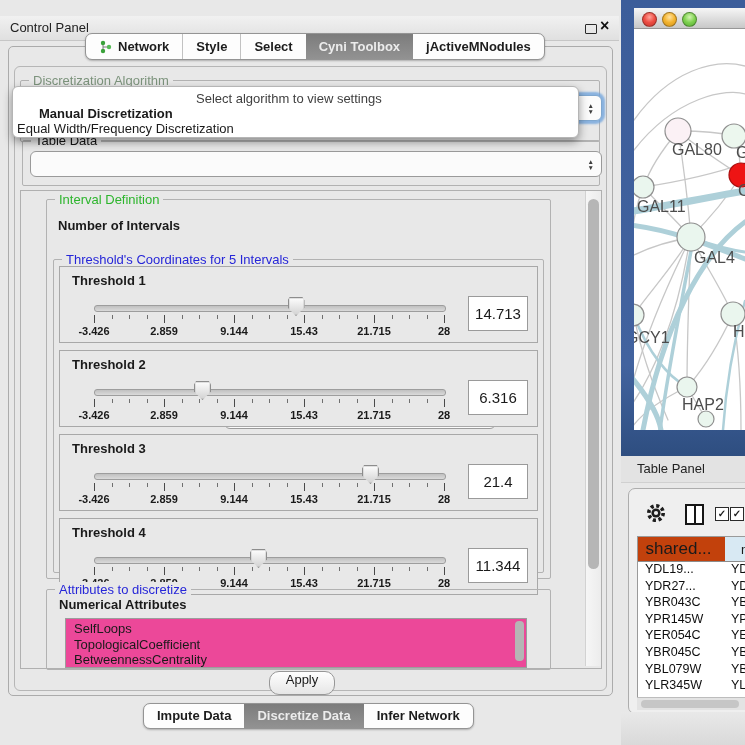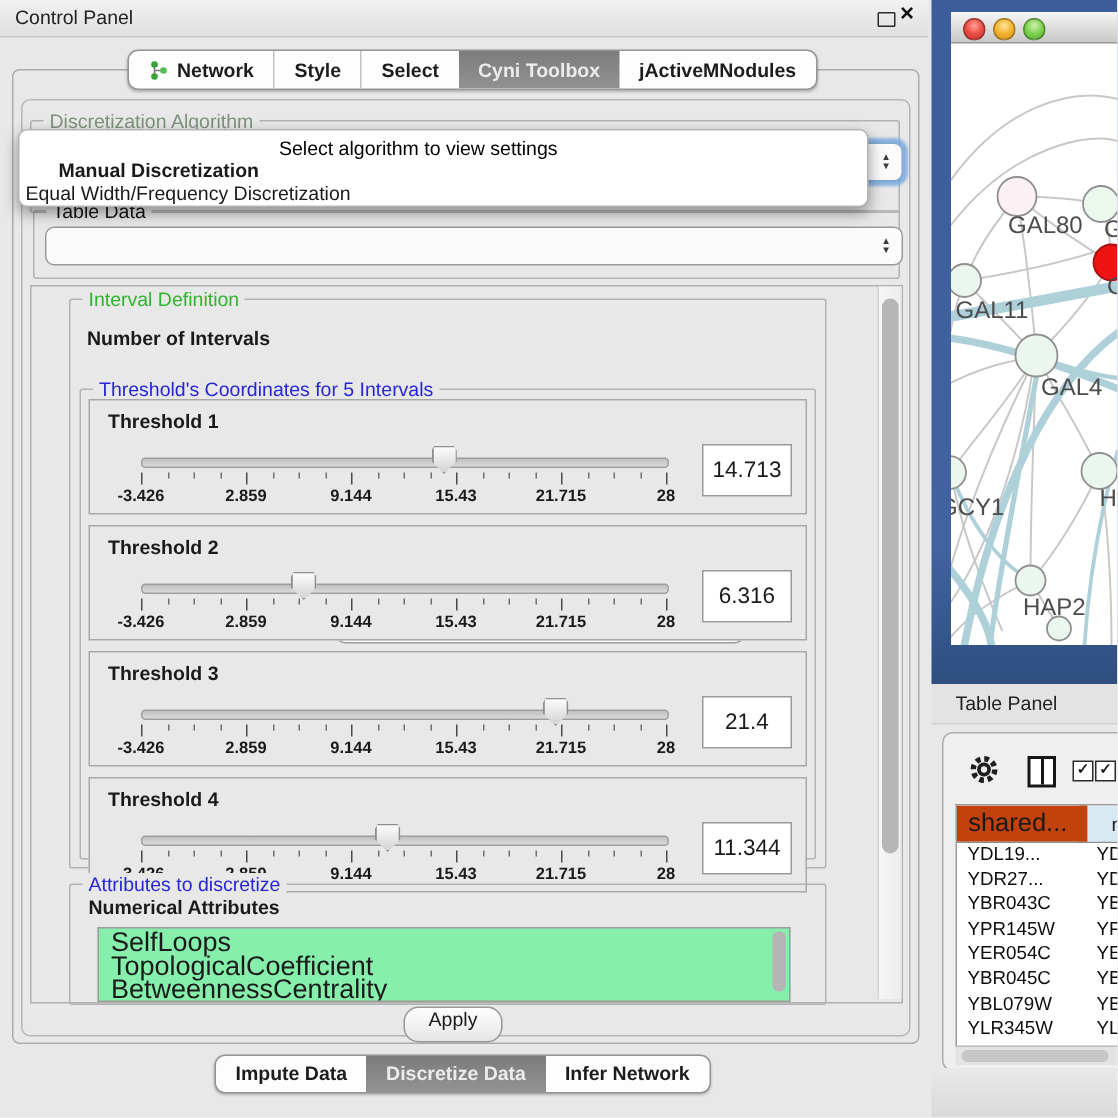--- a/index.html
+++ b/index.html
@@ -1,21 +1,21 @@
 <!DOCTYPE html>
 <html><head>
 <meta charset="utf-8">
 <style>
   html,body{margin:0;padding:0}
   #root{position:relative;width:745px;height:745px;background:#e8e8e8;overflow:hidden;
         font-family:"Liberation Sans",sans-serif;color:#1a1a1a;font-size:13px}
   .abs{position:absolute}
 
   
-  #titlebar{left:0;top:0;width:619px;height:24px;background:linear-gradient(#f1f1f1,#e0e0e0);
+  #titlebar{left:0;top:16px;width:619px;height:24px;background:linear-gradient(#f1f1f1,#e0e0e0);
             border-bottom:1px solid #c6c6c6}
   #win-title{left:10px;top:4px;font-size:13px;color:#222}
   #float-btn{left:585px;top:8px;width:10px;height:8px;border:1.5px solid #2a2a2a;border-radius:1px}
   #close-btn{left:600px;top:1px;font-size:16px;font-weight:bold;color:#111}
 
   .tabbar{display:flex;background:#fdfdfd;border:1px solid #949494;border-radius:7px;
           box-shadow:0 1px 2px rgba(0,0,0,.25);overflow:hidden;z-index:30}
   .tab{display:flex;align-items:center;gap:5px;padding:0 13px;font-weight:bold;font-size:13px;
        color:#1c1c1c;white-space:nowrap}
   .tab + .tab{border-left:1px solid #c2c2c2}
@@ -42,21 +42,21 @@
   #algo-combo{left:30px;top:95px;width:560px;height:24px;border-color:#7fa7cf;
               box-shadow:0 0 2px 3px rgba(105,160,220,.75);z-index:5}
   #tabledata-combo{left:30px;top:151px;width:560px;height:24px}
   #intervals-combo{left:203px;top:213px;width:260px;height:23px}
 
   #algo-group{left:20px;top:80px;width:578px;height:60px}
   #tabledata-group{left:22px;top:140px;width:576px;height:44px}
 
   #popup{left:12px;top:86px;width:565px;height:50px;background:#fff;border:1px solid #b5b5b5;
          border-radius:6px;box-shadow:0 4px 10px rgba(0,0,0,.4);z-index:60}
-  #popup-hint{left:173px;top:4px;color:#000000;font-size:13px}
+  #popup-hint{left:183px;top:4px;color:#404040;font-size:13px}
   .popup-opt{position:absolute;left:4px;font-size:13px;white-space:nowrap}
   .popup-opt.b{font-weight:bold}
 
   #scrollpane{left:20px;top:190px;width:580px;height:477px;border:1px solid #b0b0b0;background:#e8e8e8}
   #vscroll-track{left:564px;top:0;width:15px;height:475px;background:linear-gradient(to right,#f6f6f6,#ececec);border-left:1px solid #d2d2d2}
   #vscroll-thumb{left:2px;top:8px;width:11px;height:370px;background:#b6b6b6;border-radius:6px}
 
   #interval-group{left:25px;top:8px;width:503px;height:378px}
   #intervals-label{left:37px;top:27px;font-weight:bold}
   #thresholds-group{left:32px;top:68px;width:489px;height:312px}
@@ -71,22 +71,22 @@
          box-shadow:inset 0 0 0 1.2px #8d8d8d}
   .tick{position:absolute;width:1px;background:#6f6f6f}
   .tick.maj{top:48px;height:8px;background:#4a4a4a}
   .tick.min{top:48px;height:4px}
   .slabel{position:absolute;top:58px;font-size:11px;font-weight:bold;transform:translateX(-50%);white-space:nowrap}
   .valbox{position:absolute;right:9px;top:29px;width:58px;height:33px;background:#fff;border:1px solid #9a9a9a;
           display:flex;align-items:center;justify-content:center;font-size:15px}
 
   #attr-group{left:25px;top:398px;width:503px;height:79px}
   #attr-subtitle{position:absolute;left:12px;top:7px;font-weight:bold}
-  #attr-list{position:absolute;left:18px;top:28px;width:452px;height:46px;background:#86efac;border:1px solid #9c9c9c;
-             overflow:hidden;padding:2px 0 0 8px;line-height:15.5px;font-size:18px}
+  #attr-list{position:absolute;left:18px;top:28px;width:452px;height:46px;background:#ec4899;border:1px solid #9c9c9c;
+             overflow:hidden;padding:2px 0 0 8px;line-height:15.5px;font-size:13px}
   #attr-scroll{position:absolute;right:2px;top:2px;width:9px;height:40px;background:#b5b5b5;border-radius:4px}
 
   #apply-btn{left:269px;top:671px;width:64px;height:22px;background:linear-gradient(#fefefe,#e6e6e6);
              border:1px solid #979797;border-radius:10px;display:flex;align-items:flex-start;justify-content:center;font-size:13px}
 
   
   #blue-frame{left:621px;top:0;width:124px;height:456px;background:linear-gradient(#3c5d9a,#42639f 80%,#2e4e80)}
   #net-window{left:13px;top:8px;width:111px;height:422px;background:#fff}
   #net-titlebar{left:0;top:0;width:111px;height:20px;background:linear-gradient(#f6f6f6,#c8c8c8);border-bottom:1px solid #979797}
   .light{position:absolute;top:3.5px;width:13px;height:13px;border-radius:50%;border:0.5px solid rgba(0,0,0,.3)}

